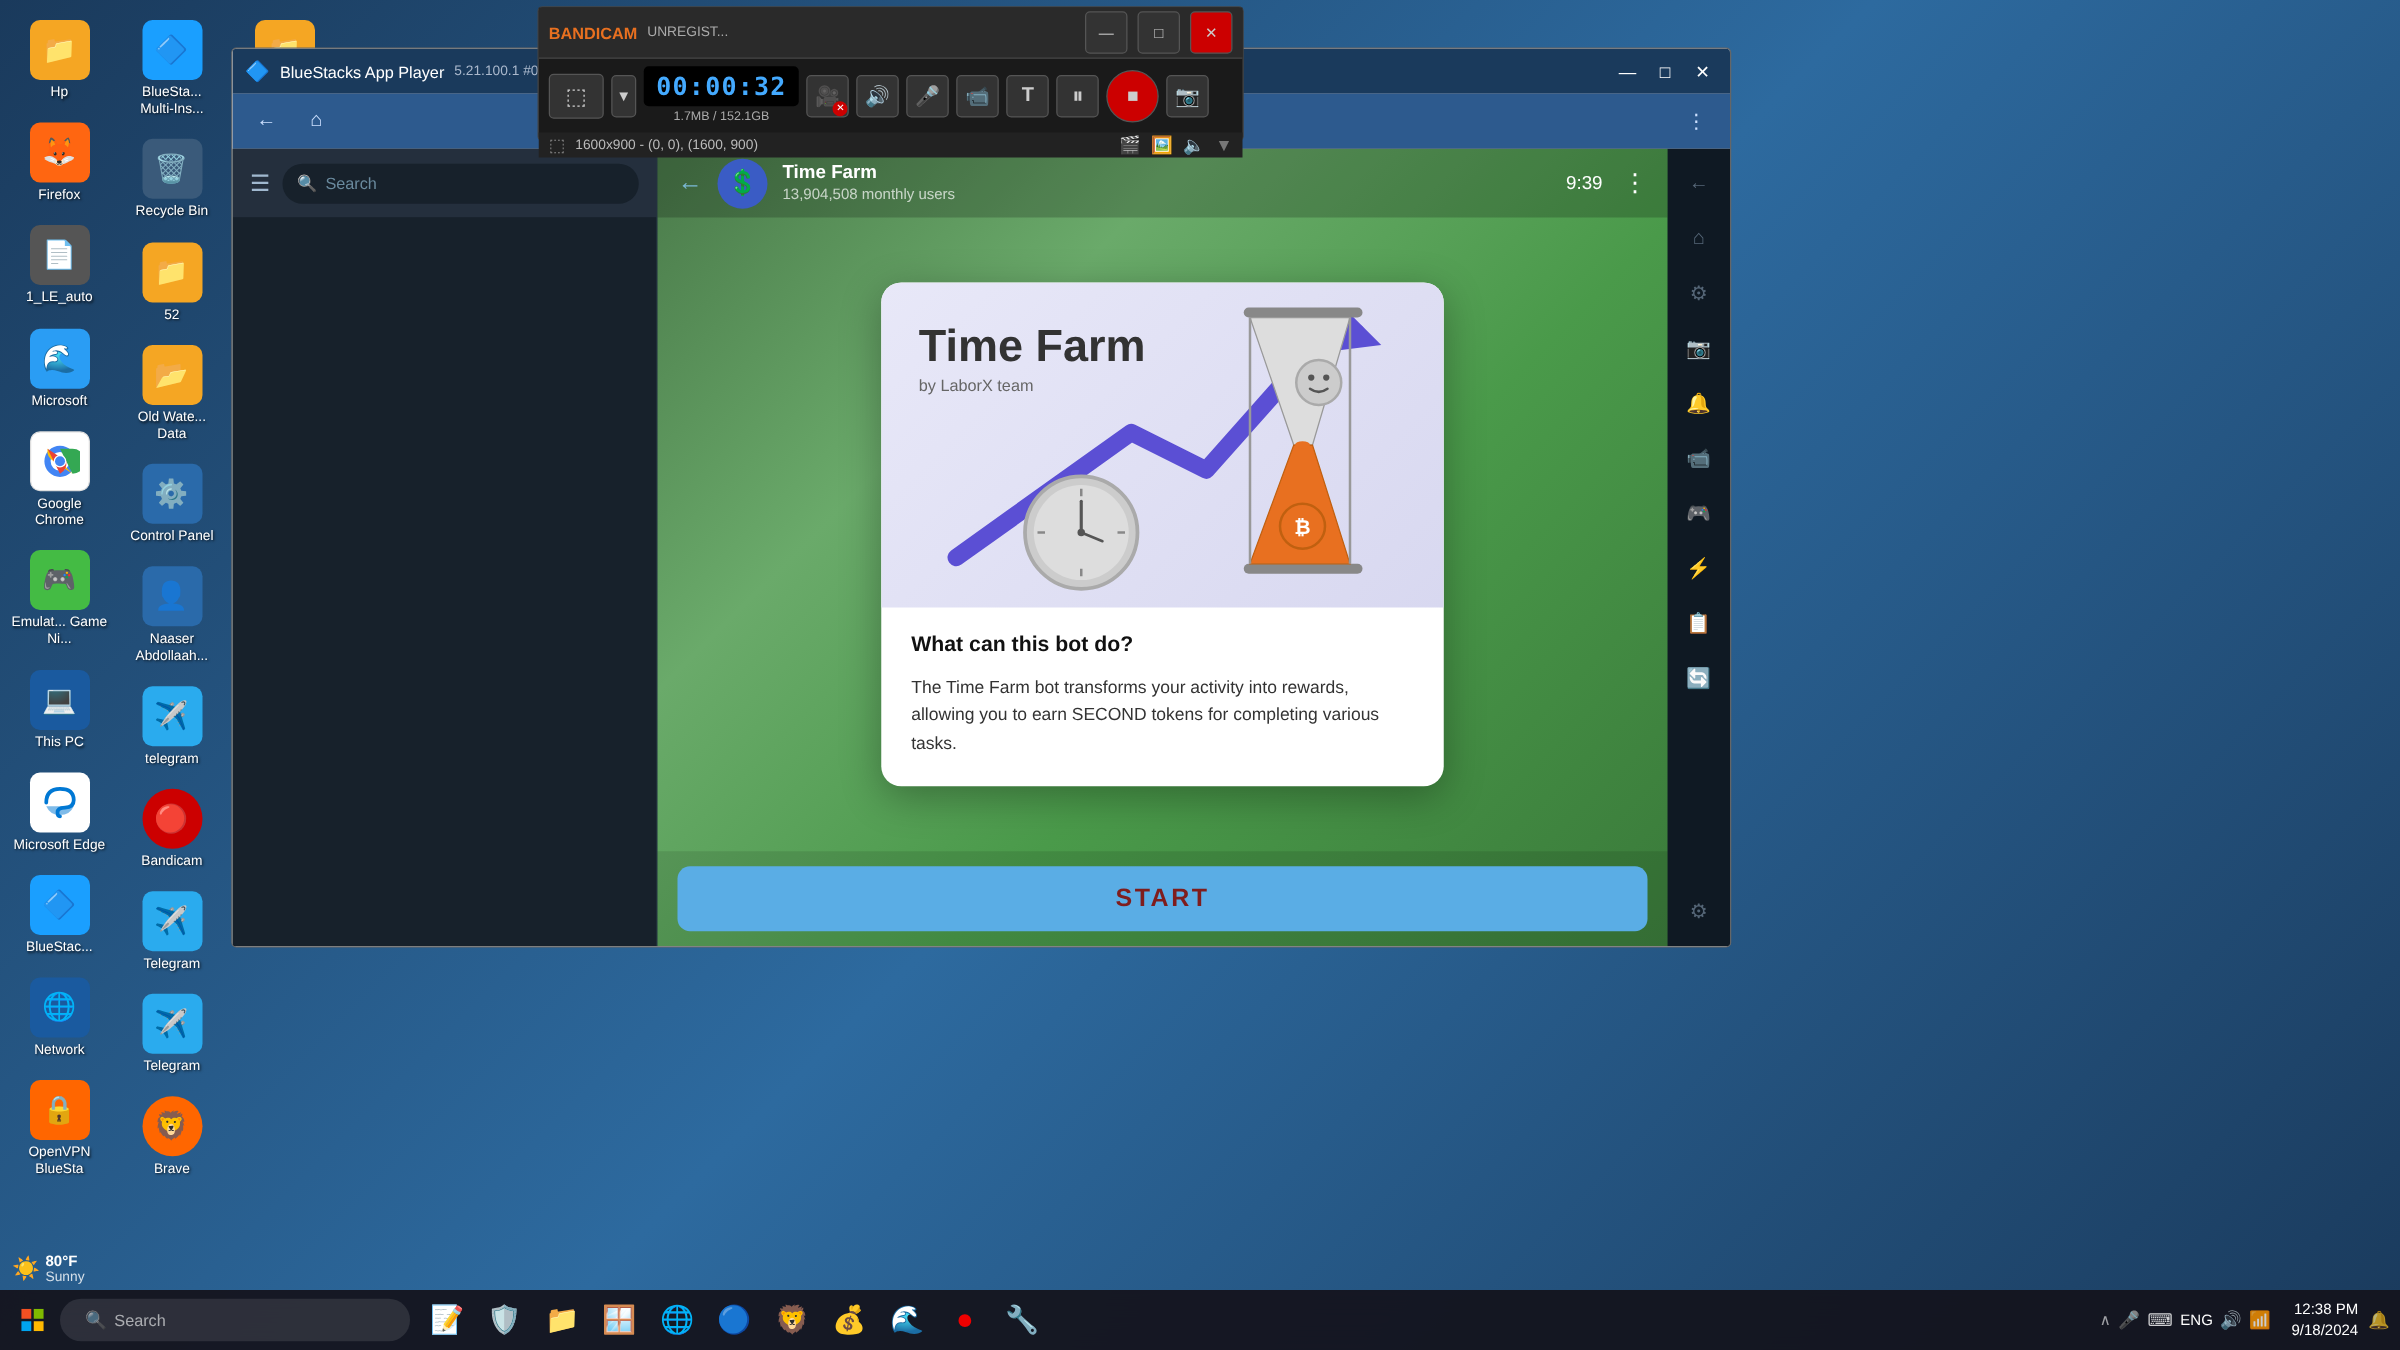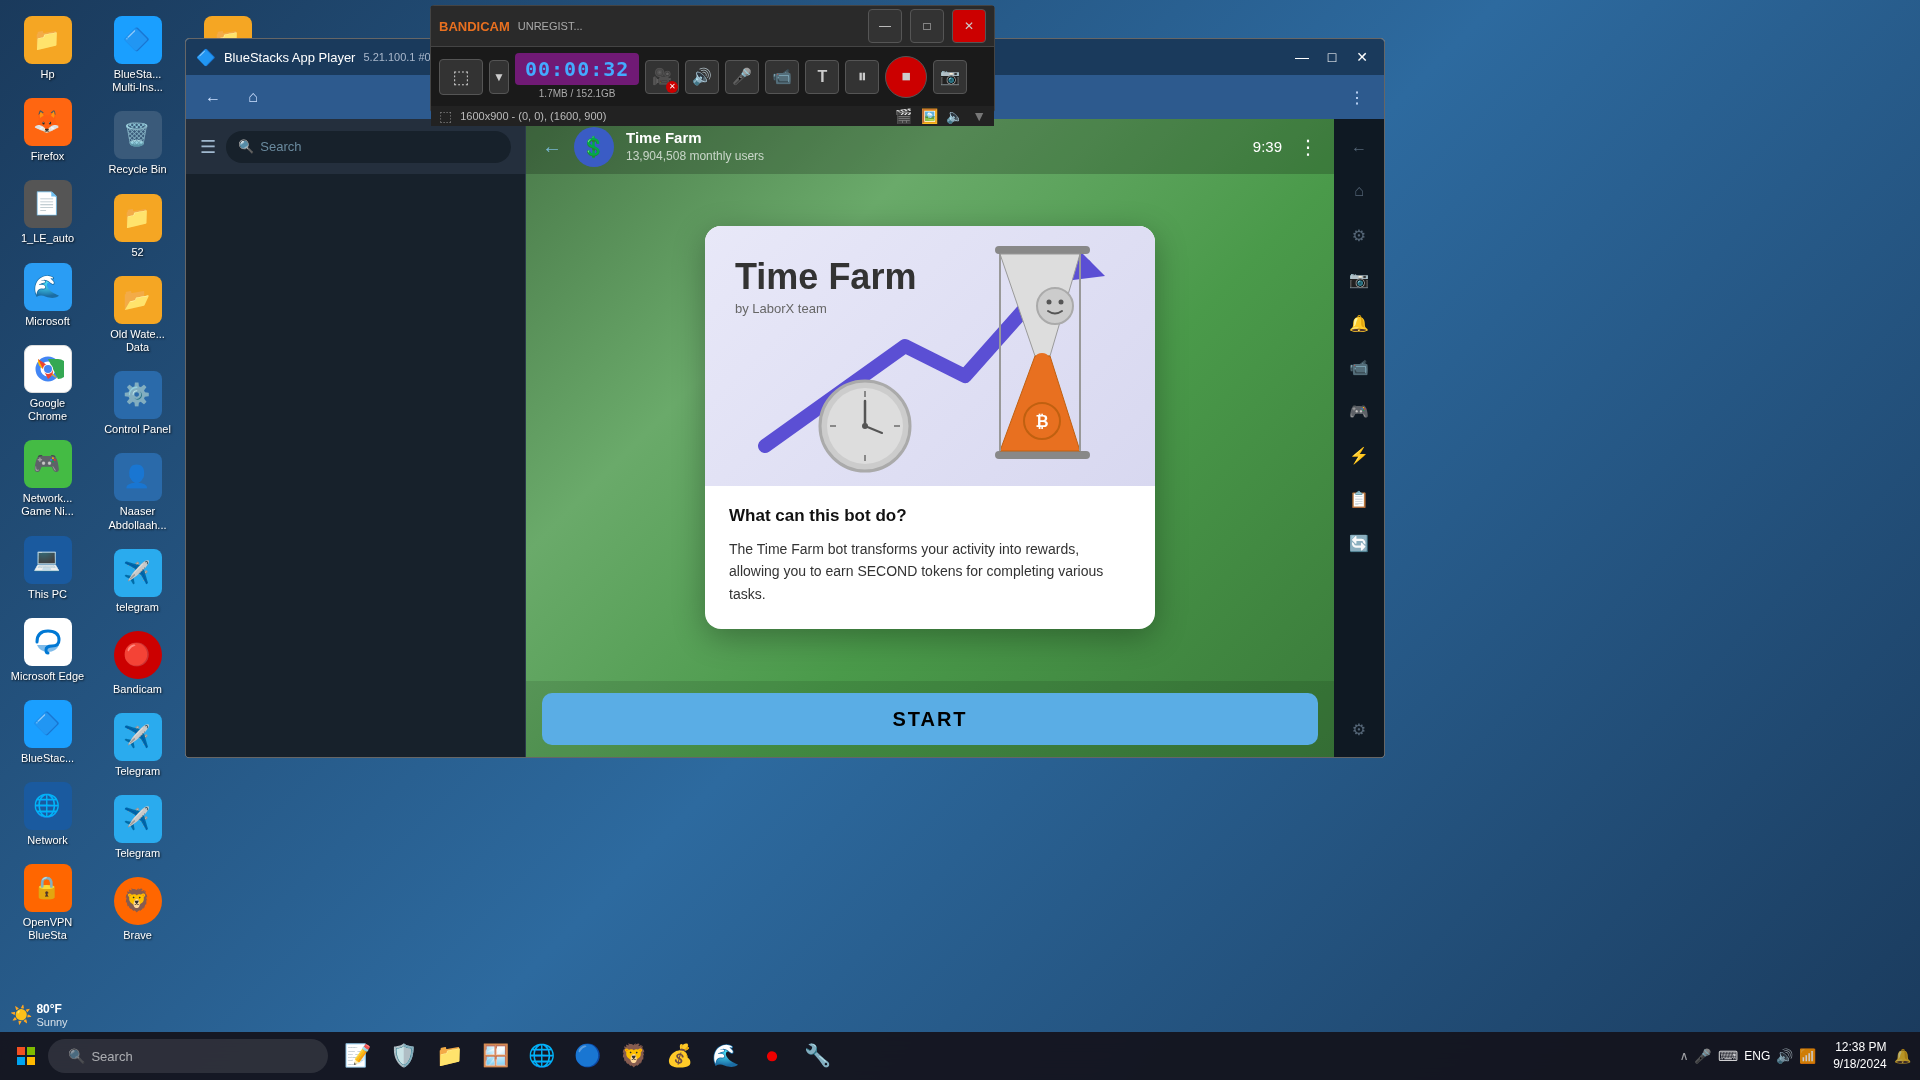--- a/index.html
+++ b/index.html
@@ -179,21 +179,21 @@
     }
 
     .bandicam-controls {
       display: flex;
       align-items: center;
       padding: 6px 8px;
       gap: 6px;
     }
 
     .bandicam-timer {
-      background: #701a75;
+      background: #000000;
       color: #4af;
       font-size: 20px;
       font-weight: bold;
       font-family: monospace;
       padding: 4px 10px;
       border-radius: 4px;
       letter-spacing: 1px;
     }
 
     .bandicam-btn {
@@ -499,21 +499,21 @@
       padding: 12px 16px;
       background: rgba(0,0,0,0.1);
     }
 
     .tg-start-btn {
       width: 100%;
       height: 52px;
       background: #5aade5;
       border: none;
       border-radius: 10px;
-      color: #000000;
+      color: #7f1d1d;
       font-size: 20px;
       font-weight: 700;
       letter-spacing: 2px;
       cursor: pointer;
       display: flex;
       align-items: center;
       justify-content: center;
     }
 
     
@@ -607,21 +607,21 @@
           <path d="M6 6 L21 16 A10 10 0 0 1 16 26" fill="#EA4335"></path>
           <circle cx="16" cy="16" r="5" fill="white"></circle>
           <circle cx="16" cy="16" r="4" fill="#4285F4"></circle>
         </svg>
       </div>
       <span class="icon-label">Google Chrome</span>
     </div>
 
     <div class="desktop-icon">
       <div class="icon-img" style="background:#44bb44;">🎮</div>
-      <span class="icon-label">Network... Game Ni...</span>
+      <span class="icon-label">Emulat... Game Ni...</span>
     </div>
 
     <div class="desktop-icon">
       <div class="icon-img" style="background:#1a5a9f;">💻</div>
       <span class="icon-label">This PC</span>
     </div>
 
     <div class="desktop-icon">
       <div class="icon-img" style="background:#fff;">
         <svg width="32" height="32" viewBox="0 0 32 32">

